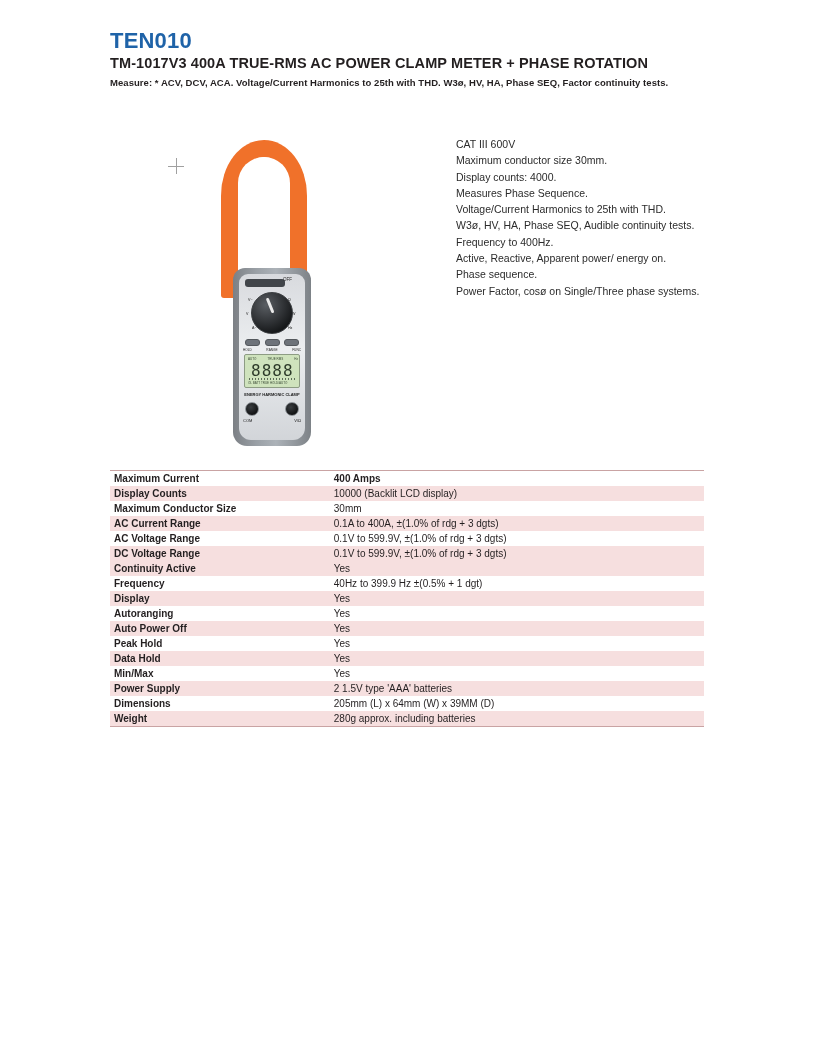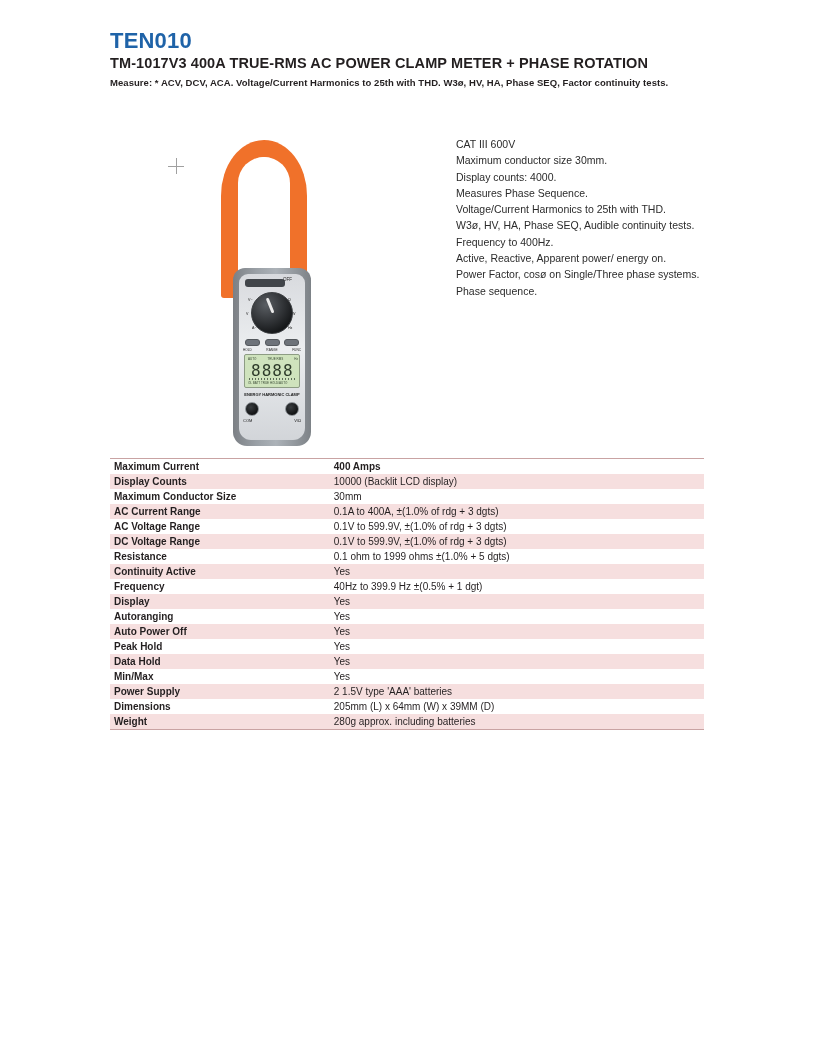--- a/index.html
+++ b/index.html
@@ -301,21 +301,21 @@
     font-size: 10.5px;
     line-height: 16.3px;
     color: #2b2b2b;
   }
   .spec-list div { white-space: normal; }
 
   
   .table-wrap {
     position: absolute;
     left: 110px;
-    top: 458px;
+    top: 470px;
     width: 594px;
   }
   table.spec-table {
     width: 100%;
     border-collapse: collapse;
     font-size: 10px;
   }
   table.spec-table td {
     padding: 1.5px 4px 1.5px 4px;
     vertical-align: top;
@@ -414,22 +414,22 @@
 
   <div class="spec-list">
     <div>CAT III 600V</div>
     <div>Maximum conductor size 30mm.</div>
     <div>Display counts: 4000.</div>
     <div>Measures Phase Sequence.</div>
     <div>Voltage/Current Harmonics to 25th with THD.</div>
     <div>W3ø, HV, HA, Phase SEQ, Audible continuity tests.</div>
     <div>Frequency to 400Hz.</div>
     <div>Active, Reactive, Apparent power/ energy on.</div>
+    <div>Phase sequence.</div>
     <div>Power Factor, cosø on Single/Three phase systems.</div>
-    <div>Phase sequence.</div>
   </div>
 
   <div class="table-wrap">
     <div class="tbl-top-rule"></div>
     <table class="spec-table">
       <tbody>
         <tr class="plain first">
           <td class="k">Maximum Current</td>
           <td class="v" style="font-weight:bold;">400 Amps</td>
         </tr>
@@ -446,24 +446,20 @@
           <td class="v">0.1A to 400A, ±(1.0% of rdg + 3 dgts)</td>
         </tr>
         <tr class="plain">
           <td class="k">AC Voltage Range</td>
           <td class="v">0.1V to 599.9V, ±(1.0% of rdg + 3 dgts)</td>
         </tr>
         <tr class="shade">
           <td class="k">DC Voltage Range</td>
           <td class="v">0.1V to 599.9V, ±(1.0% of rdg + 3 dgts)</td>
         </tr>
-        <tr class="plain">
-          <td class="k">Resistance</td>
-          <td class="v">0.1 ohm to 1999 ohms ±(1.0% + 5 dgts)</td>
-        </tr>
         <tr class="shade">
           <td class="k">Continuity Active</td>
           <td class="v">Yes</td>
         </tr>
         <tr class="plain">
           <td class="k">Frequency</td>
           <td class="v">40Hz to 399.9 Hz ±(0.5% + 1 dgt)</td>
         </tr>
         <tr class="shade">
           <td class="k">Display</td>

